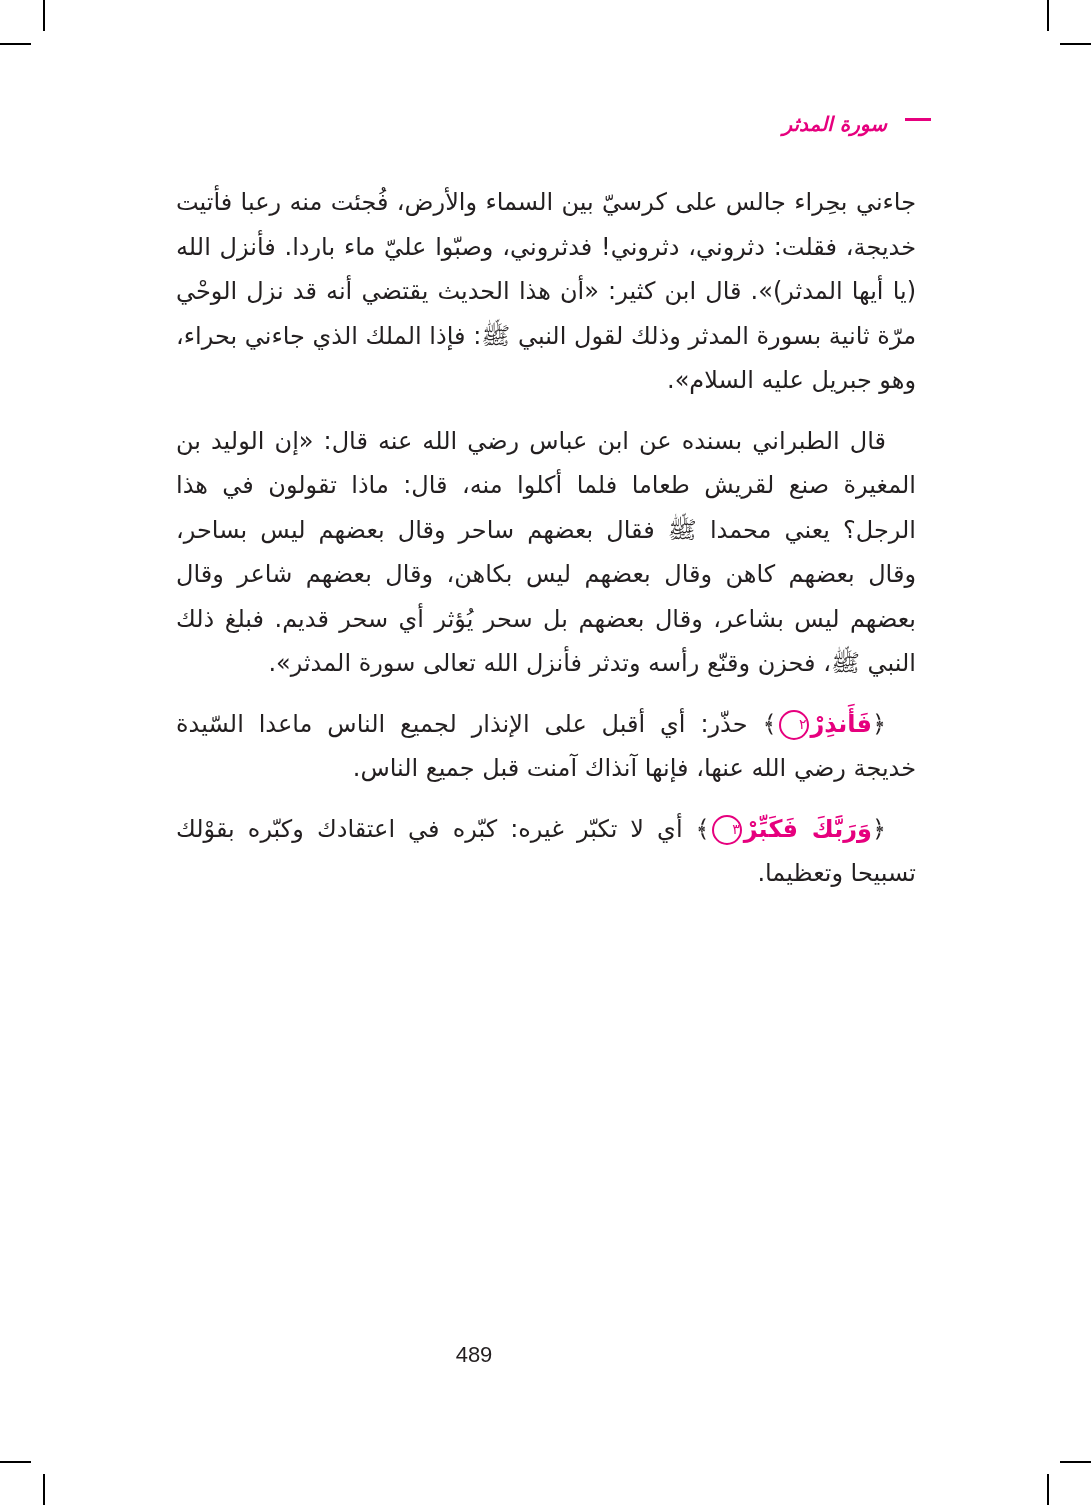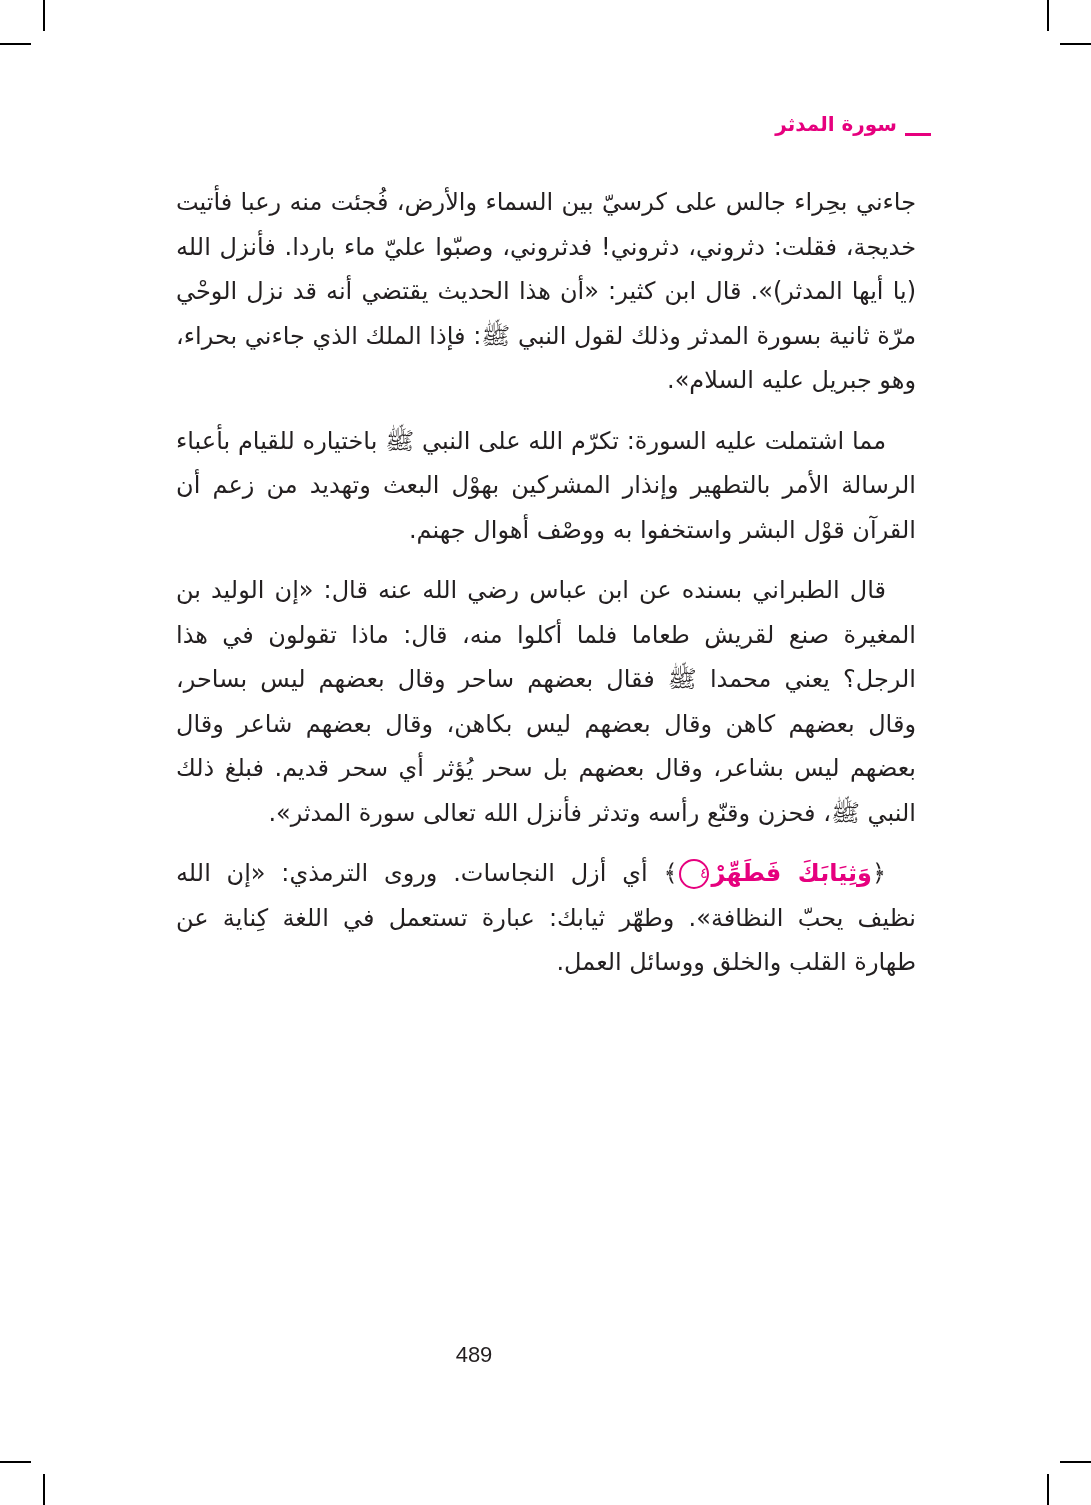--- a/index.html
+++ b/index.html
@@ -3,21 +3,21 @@
 <meta charset="utf-8">
 <style>
   html, body { margin: 0; padding: 0; background: #ffffff; }
   body {
     width: 1091px; height: 1505px; position: relative; overflow: hidden;
     font-family: "DejaVu Sans", sans-serif; color: #231f20;
   }
   .crop { position: absolute; background: #000; }
   .page-header {
     position: absolute; top: 112px; right: 160px;
-    display: flex; align-items: flex-end; gap: 8px; direction: rtl;
+    display: flex; align-items: flex-start; gap: 18px; direction: rtl; font-style: italic;
   }
   .header-title { color: var(--accent); font-size: 20px; font-weight: bold; }
   .header-rule { width: 26px; height: 3px; background: var(--accent); margin-top: 6px; }
   .body-text {
     position: absolute; top: 164px; left: 160px; width: 772px;
     direction: rtl; text-align: justify; text-align-last: right;
     font-size: 24px; line-height: 44.5px;
   }
   .body-text p { margin: 16px; }
   .indent { text-indent: 30px; }
@@ -48,22 +48,25 @@
 <div class="crop" style="left:1060px;top:1461px;width:31px;height:2px;"></div>
 <div class="crop" style="left:1047px;top:1474px;width:2px;height:31px;"></div>
 
 <div class="page-header">
   <span class="header-rule"></span>
   <span class="header-title">سورة المدثر</span>
 </div>
 
 <div class="body-text">
   <p>جاءني بحِراء جالس على كرسيّ بين السماء والأرض، فُجئت منه رعبا فأتيت خديجة، فقلت: دثروني، دثروني! فدثروني، وصبّوا عليّ ماء باردا. فأنزل الله (يا أيها المدثر)». قال ابن كثير: «أن هذا الحديث يقتضي أنه قد نزل الوحْي مرّة ثانية بسورة المدثر وذلك لقول النبي ﷺ: فإذا الملك الذي جاءني بحراء، وهو جبريل عليه السلام».</p>
-  <p class="indent">مما اشتملت عليه السورة: تكرّم الله على النبي ﷺ باختياره للقيام بأعباء الرسالة الأمر بالتطهير وإنذار المشركين بهوْل البعث وتهديد من زعم أن القرآن قوْل البشر واستخفوا به ووصْف أهوال جهنم.</p>
   <p class="indent">قال الطبراني بسنده عن ابن عباس رضي الله عنه قال: «إن الوليد بن المغيرة صنع لقريش طعاما فلما أكلوا منه، قال: ماذا تقولون في هذا الرجل؟ يعني محمدا ﷺ فقال بعضهم ساحر وقال بعضهم ليس بساحر، وقال بعضهم كاهن وقال بعضهم ليس بكاهن، وقال بعضهم شاعر وقال بعضهم ليس بشاعر، وقال بعضهم بل سحر يُؤثر أي سحر قديم. فبلغ ذلك النبي ﷺ، فحزن وقنّع رأسه وتدثر فأنزل الله تعالى سورة المدثر».</p>
 
   <p class="indent">
-    <span class="bracket">﴿</span><span class="ayah">وَثِيَابَكَ فَطَهِّرْ</span><span class="ayah-num">٤</span><span class="bracket">﴾</span>
-    <span>أي أزل النجاسات. وروى الترمذي: «إن الله نظيف يحبّ النظافة». وطهّر ثيابك: عبارة تستعمل في اللغة كِناية عن طهارة القلب والخلق ووسائل العمل.</span>
+    <span class="bracket">﴿</span><span class="ayah">فَأَنذِرْ</span><span class="ayah-num">٢</span><span class="bracket">﴾</span>
+    <span>حذّر: أي أقبل على الإنذار لجميع الناس ماعدا السّيدة خديجة رضي الله عنها، فإنها آنذاك آمنت  قبل جميع الناس.</span>
+  </p>
+  <p class="indent">
+    <span class="bracket">﴿</span><span class="ayah">وَرَبَّكَ فَكَبِّرْ</span><span class="ayah-num">٣</span><span class="bracket">﴾</span>
+    <span>أي لا تكبّر غيره: كبّره في اعتقادك وكبّره بقوْلك تسبيحا وتعظيما.</span>
   </p>
 </div>
 
 <div class="page-number">489</div>
 
 </body></html>

